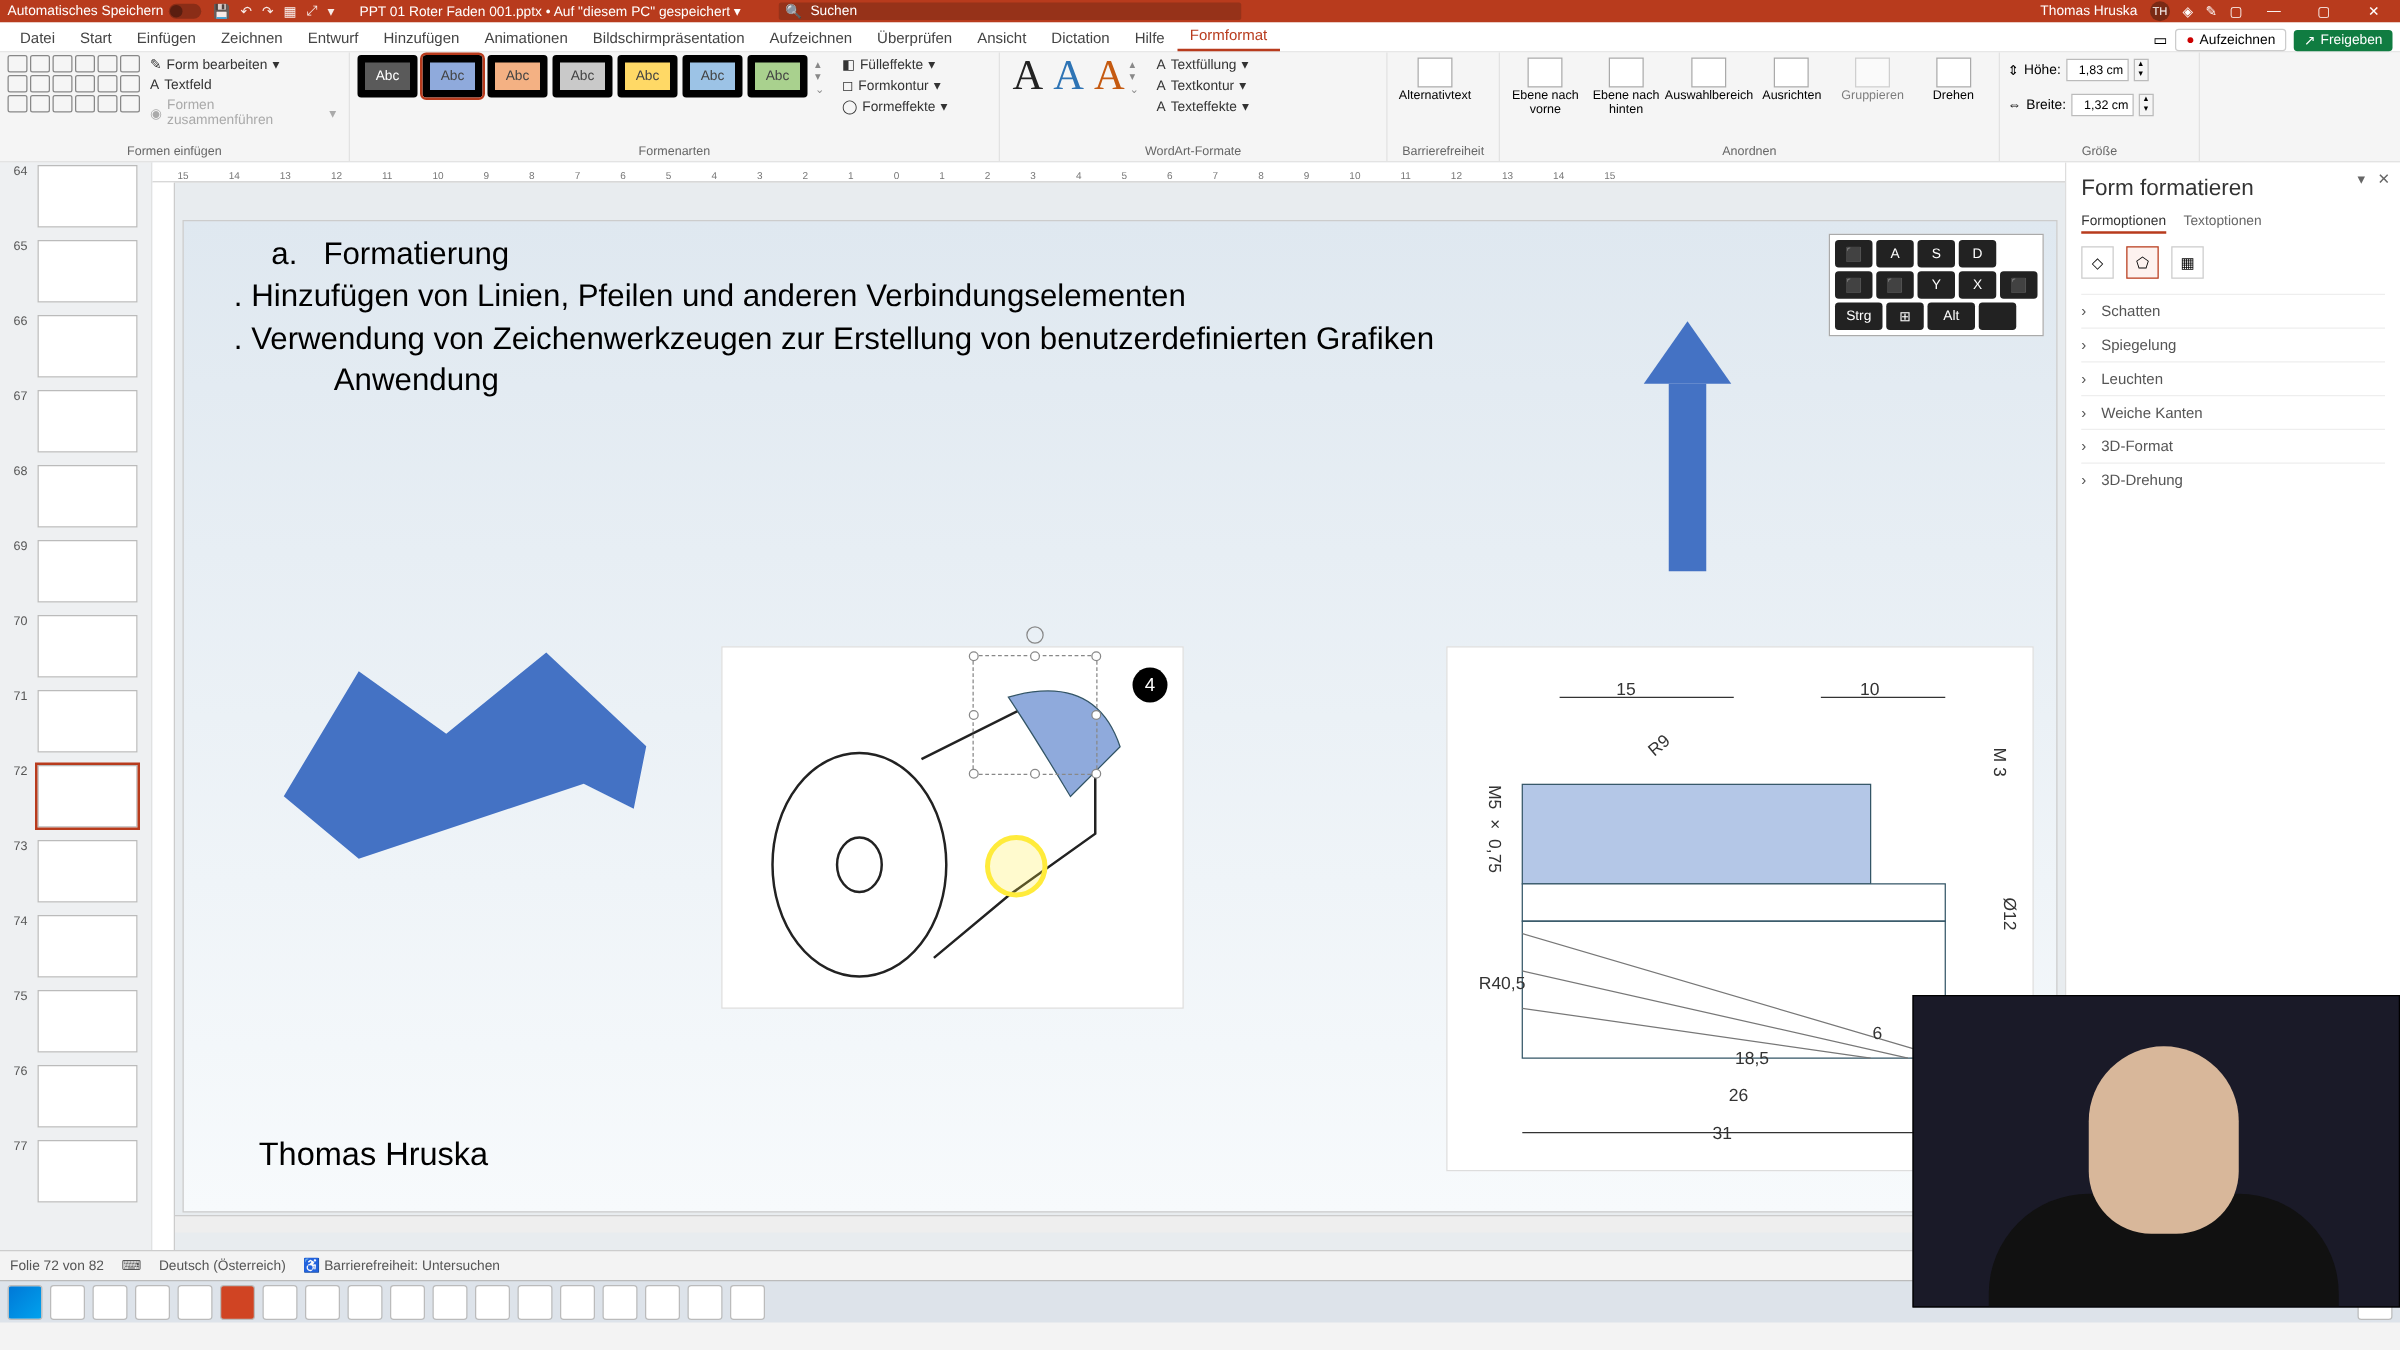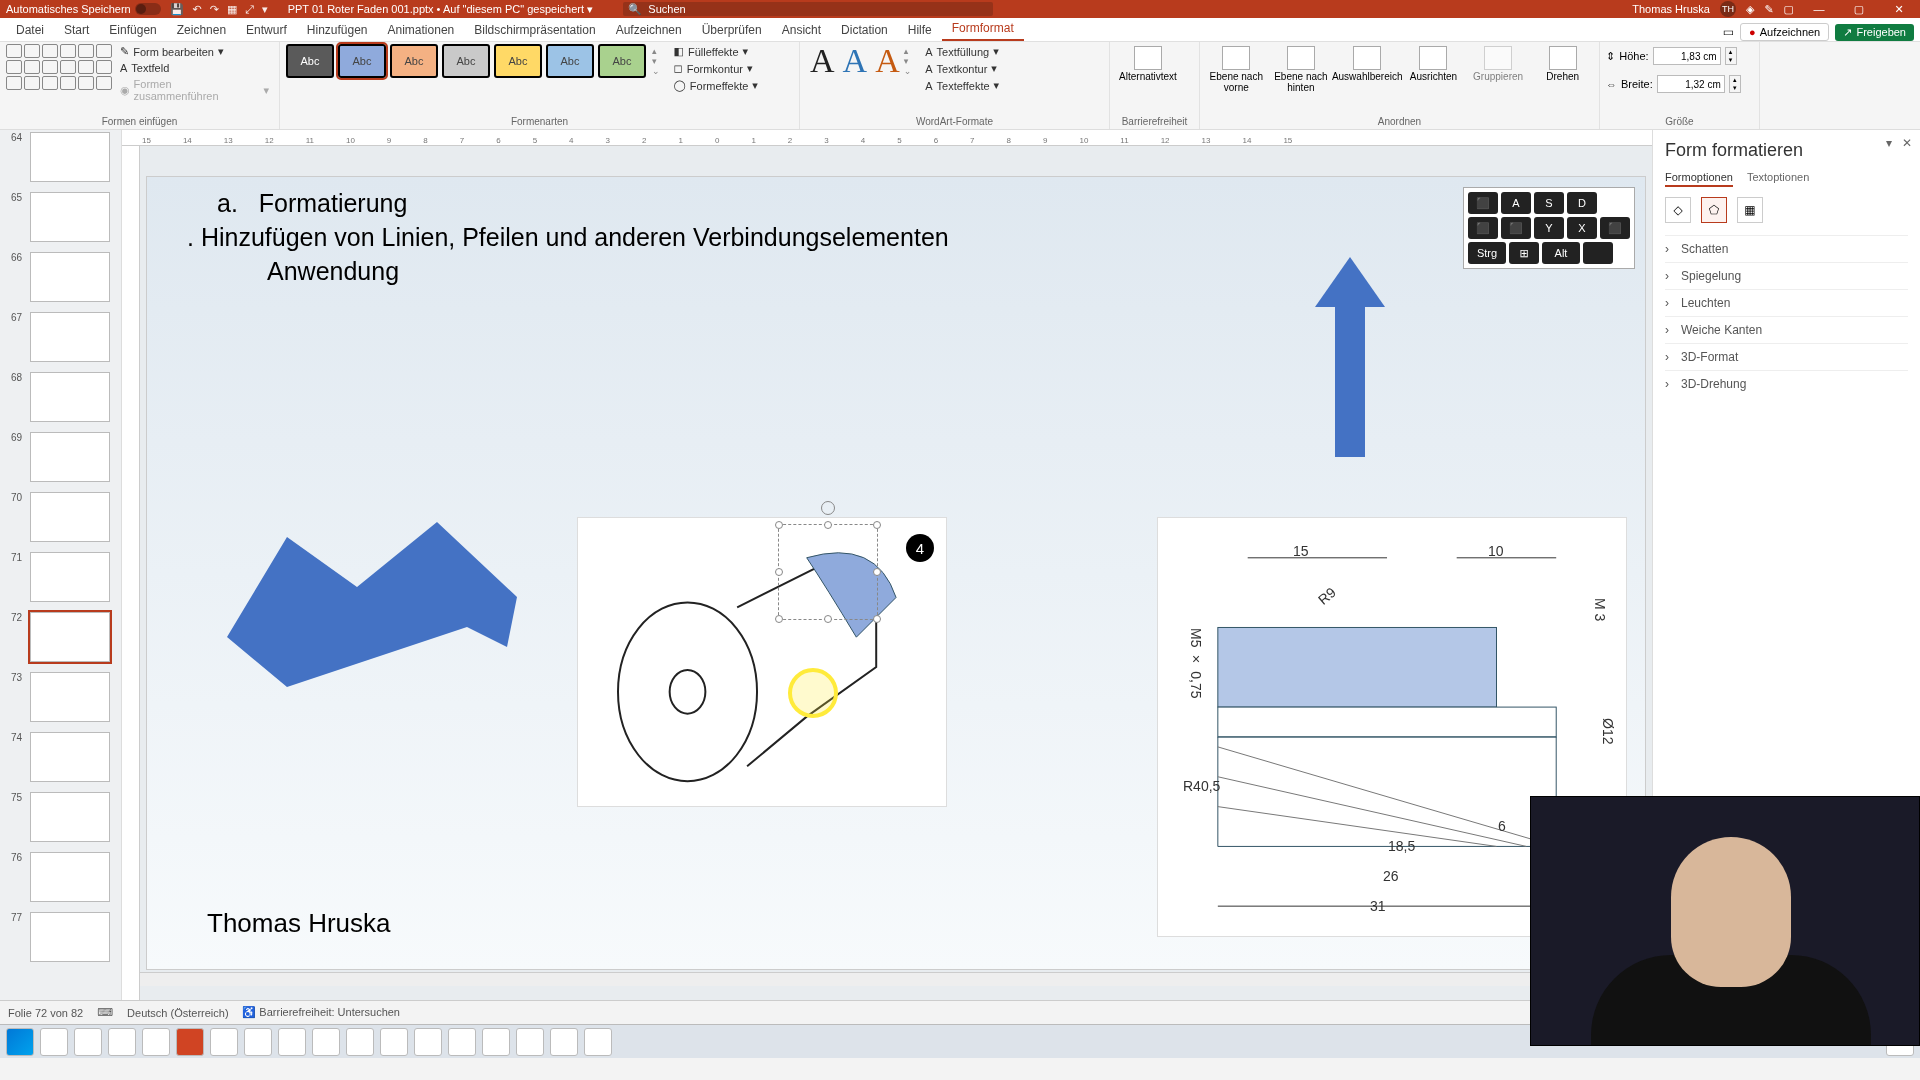--- a/index.html
+++ b/index.html
@@ -32,33 +32,33 @@
 .group { border-right: 1px solid #e2e2e2; padding: 2px 6px 0 6px; display: flex; flex-direction: column; }
 .group .gbody { flex: 1; display: flex; align-items: flex-start; gap: 4px; }
 .group .glabel { text-align: center; color: #666; font-size: 10px; padding: 1px 0 2px 0; }
 
 .shape-grid { display: grid; grid-template-columns: repeat(6, 16px); grid-auto-rows: 14px; gap: 2px; }
 .shape-grid span { border: 1px solid #888; border-radius: 2px; }
 
 .mini-btn { display: flex; align-items: center; gap: 4px; padding: 1px 4px; color: #333; }
 .mini-btn.disabled { color: #aaa; }
 
-.style-swatch { width: 48px; height: 34px; border: 2px solid #000000; border-radius: 3px; display: flex; align-items: center; justify-content: center; font-size: 11px; color: #444; }
+.style-swatch { width: 48px; height: 34px; border: 6px solid #000000; border-radius: 3px; display: flex; align-items: center; justify-content: center; font-size: 11px; color: #444; }
 .style-swatch.sel { outline: 2px solid #b83b1d; }
 .s1{background:#5a5a5a;color:#fff}.s2{background:#8faadc}.s3{background:#f4b183}.s4{background:#c9c9c9}.s5{background:#ffd966}.s6{background:#9cc3e6}.s7{background:#a9d18e}
 
 .wa-letter { font-family: "Times New Roman", serif; font-size: 34px; line-height: 1; padding: 0 4px; }
 .wa1{color:#222}.wa2{color:#2e74b5}.wa3{color:#c55a11}
 
 .big-btn { display: flex; flex-direction: column; align-items: center; justify-content: flex-start; width: 64px; text-align: center; padding-top: 2px; gap: 2px; }
 .big-btn .ico { width: 28px; height: 24px; border: 1px solid #aaa; background: #fff; }
 .big-btn .lbl { font-size: 10px; line-height: 1.05; }
 
 .size-row { display: flex; align-items: center; gap: 4px; margin: 3px 0; }
-.size-row input { width: 68px; height: 18px; font-size: 10px; text-align: right; padding-right: 3px; border: 1px solid #bbb; }
+.size-row input { width: 50px; height: 18px; font-size: 10px; text-align: right; padding-right: 3px; border: 1px solid #bbb; }
 .spin { width: 12px; height: 18px; border: 1px solid #bbb; display: flex; flex-direction: column; }
 .spin span { flex: 1; font-size: 7px; text-align: center; line-height: 1; }
 
 
 .editor { display: flex; height: 870px; }
 .thumbs { width: 122px; background: #eef0f2; overflow: hidden; padding-top: 2px; border-right: 1px solid #ddd; }
 .thumbrow { display: flex; align-items: flex-start; gap: 8px; margin-bottom: 10px; padding-left: 4px; }
 .thumbrow .num { width: 18px; text-align: right; font-size: 10px; color: #555; }
 .thumbrow .thumb { width: 80px; height: 50px; background: #fff; border: 1px solid #bbb; }
 .thumbrow .thumb.sel { outline: 2px solid #b83b1d; }
@@ -422,20 +422,21 @@
         <span>14</span>
         <span>15</span>
       </div>
     <div class="cbody">
       <div class="ruler-v"></div>
       <div class="slide-area">
         <div class="slide">
 
           <div class="txt sub1"><span>a.</span>&nbsp;&nbsp;&nbsp;<span>Formatierung</span></div>
           <div class="txt">. <span>Hinzufügen von Linien, Pfeilen und anderen Verbindungselementen</span></div>
+          <div class="txt">. <span>Verwendung von Zeichenwerkzeugen zur Erstellung von benutzerdefinierten Grafiken</span></div>
           <div class="txt sub2">Anwendung</div>
 
           <div class="keyhint">
             <div class="krow">
               <div class="key">⬛</div>
               <div class="key">A</div>
               <div class="key">S</div>
               <div class="key">D</div>
             </div>
             <div class="krow">

